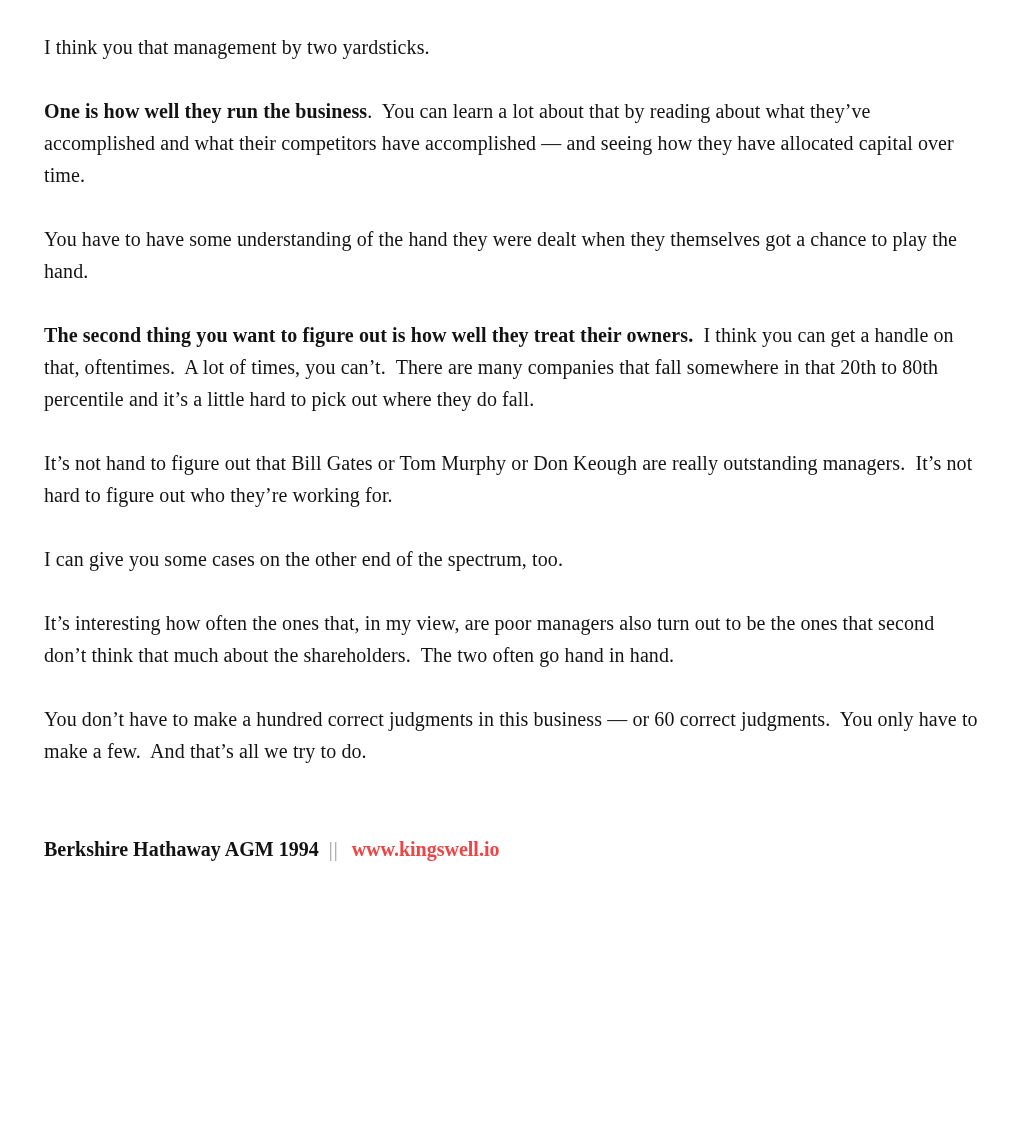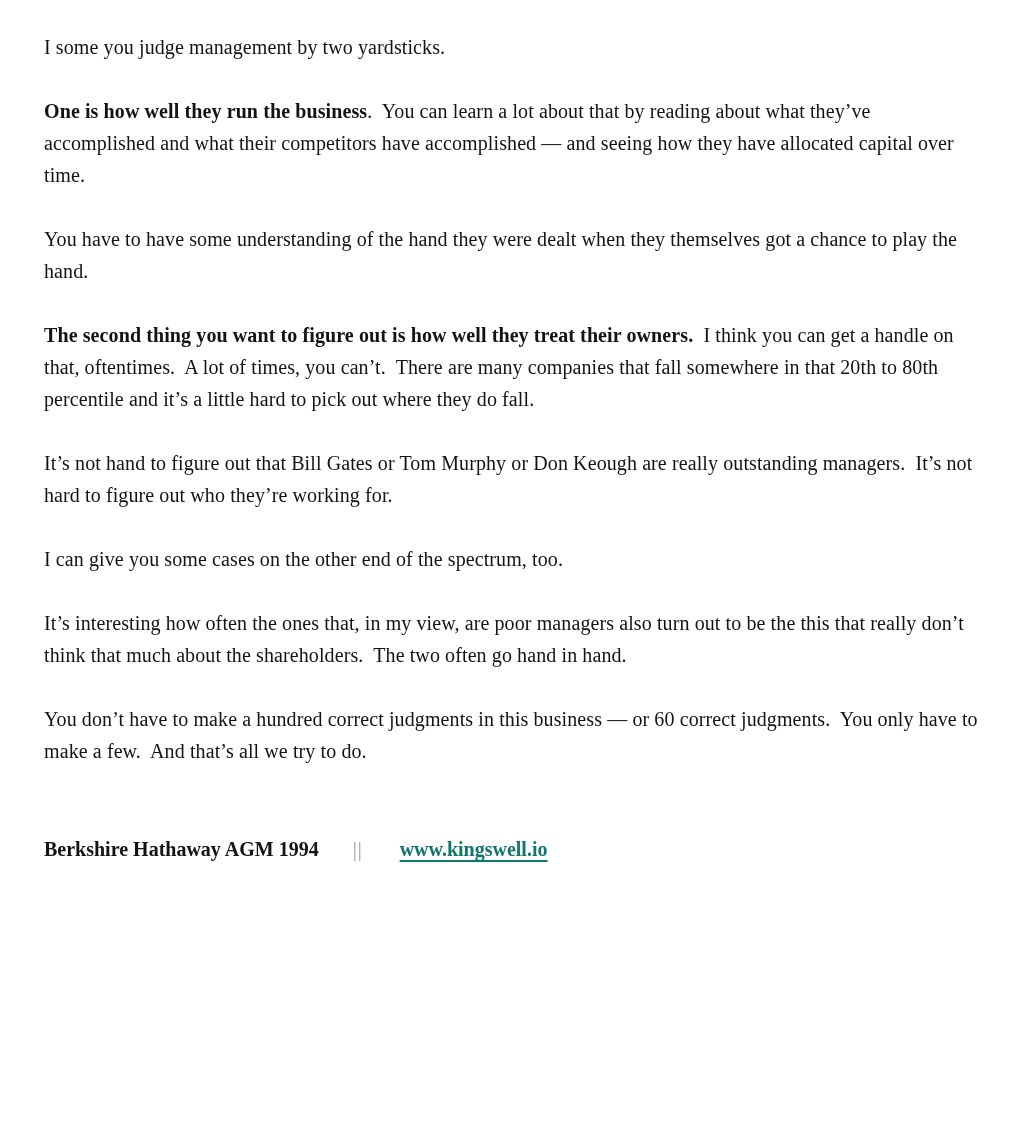--- a/index.html
+++ b/index.html
@@ -31,53 +31,51 @@
   .doc-body p.para strong {
     font-weight: bold;
     text-align: center;
   }
   .attribution {
     margin-top: 66px;
     font-size: 20px;
     line-height: 32px;
     display: flex;
     align-items: baseline;
-    gap: 24px;
   }
   .attribution .source {
     font-weight: bold;
     white-space: pre;
   }
   .attribution .sep {
     font-weight: normal;
     color: #9a9a9a;
     margin: 0 13px 0 10px;
     letter-spacing: 1px;
   }
   .attribution a.site-link {
     font-weight: bold;
-    color: #0f766e;
-    text-decoration: underline;
+    color: #ef4444;
     text-underline-offset: 4px;
     cursor: pointer;
   }
 </style>
 </head>
 <body>
 
 <div class="page">
   <main class="doc-body">
 
-  <p class="para"><span>I some you judge management by two yardsticks.</span></p>
+  <p class="para"><span>I think you that management by two yardsticks.</span></p>
       <p class="para"><strong>One is how well they run the business</strong><span>.  You can learn a lot about that by reading about what they’ve accomplished and what their competitors have accomplished — and seeing how they have allocated capital over time.</span></p>
       <p class="para"><span>You have to have some understanding of the hand they were dealt when they themselves got a chance to play the hand.</span></p>
       <p class="para"><strong>The second thing you want to figure out is how well they treat their owners.</strong><span>  I think you can get a handle on that, oftentimes.  A lot of times, you can’t.  There are many companies that fall somewhere in that 20th to 80th percentile and it’s a little hard to pick out where they do fall.</span></p>
       <p class="para"><span>It’s not hand to figure out that Bill Gates or Tom Murphy or Don Keough are really outstanding managers.  It’s not hard to figure out who they’re working for.</span></p>
       <p class="para"><span>I can give you some cases on the other end of the spectrum, too.</span></p>
-      <p class="para"><span>It’s interesting how often the ones that, in my view, are poor managers also turn out to be the this that really don’t think that much about the shareholders.  The two often go hand in hand.</span></p>
+      <p class="para"><span>It’s interesting how often the ones that, in my view, are poor managers also turn out to be the ones that second don’t think that much about the shareholders.  The two often go hand in hand.</span></p>
       <p class="para"><span>You don’t have to make a hundred correct judgments in this business — or 60 correct judgments.  You only have to make a few.  And that’s all we try to do.</span></p>
     </main>
 
   <footer class="attribution">
     <span class="source">Berkshire Hathaway AGM 1994</span>
     <span class="sep">||</span>
     <a class="site-link">www.kingswell.io</a>
   </footer>
 </div>
 

